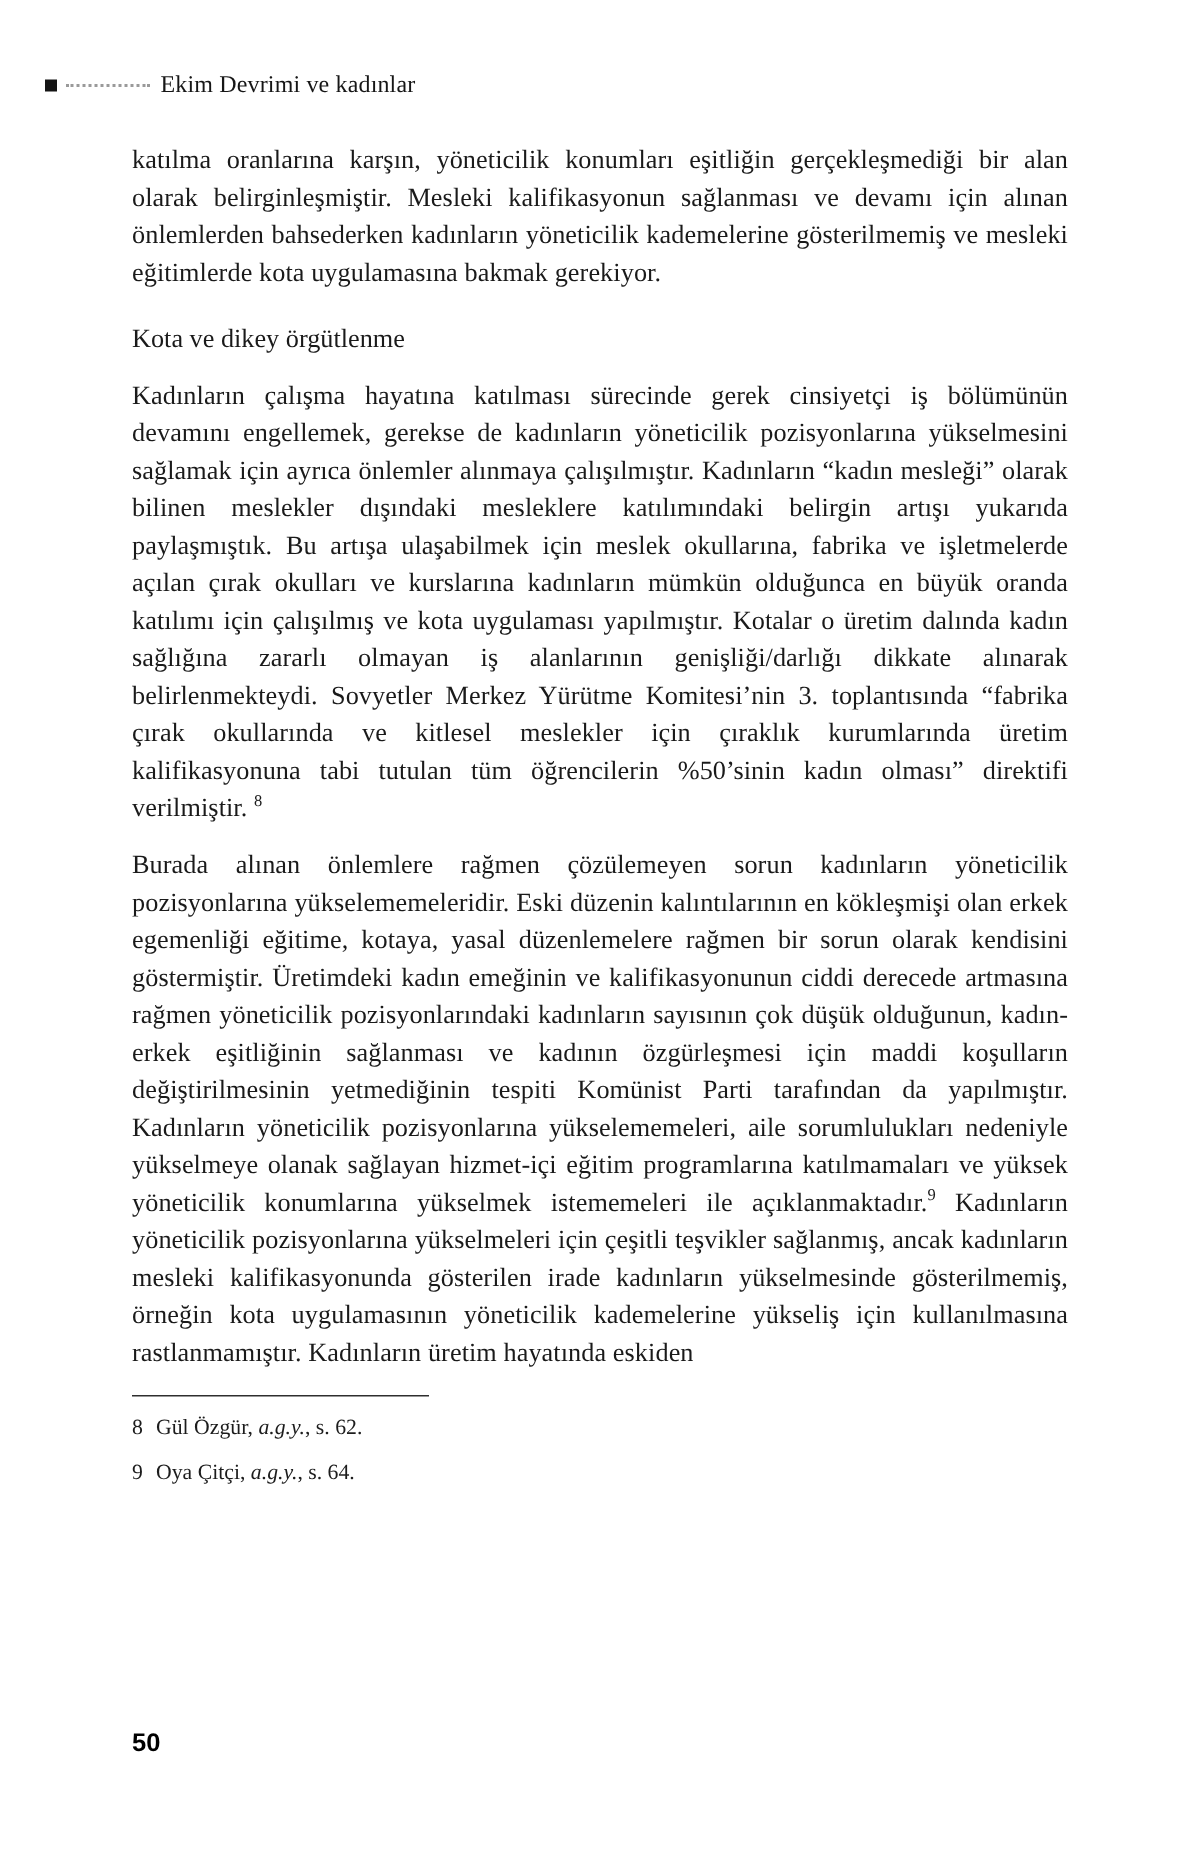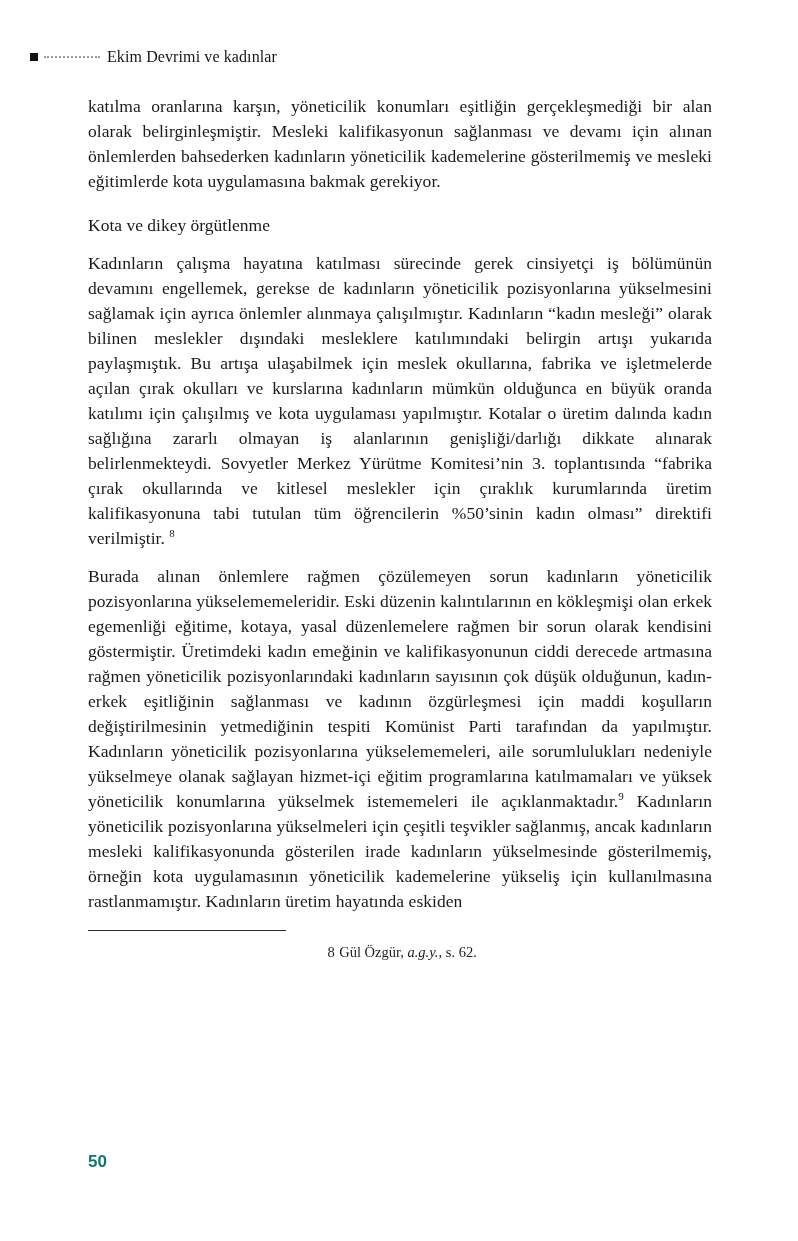--- a/index.html
+++ b/index.html
@@ -66,21 +66,20 @@
     margin: 19px 0 13px 0;
   }
   sup.fn-ref {
     font-size: 11px;
     line-height: 0;
     vertical-align: super;
   }
   
   .footnote-area {
     margin-top: 16px;
-    text-align: center;
   }
   .footnote-rule {
     width: 198px;
     height: 0;
     border-top: 1.4px solid #2e2e2e;
     margin: 0 0 12px 0;
   }
   .footnote {
     font-size: 14.5px;
     line-height: 19px;
@@ -92,21 +91,21 @@
     min-width: 16px;
   }
   
   .page-number {
     position: absolute;
     left: 88px;
     top: 1152px;
     font-family: "Liberation Sans", "DejaVu Sans", sans-serif;
     font-weight: bold;
     font-size: 17px;
-    color: #0f766e;
+    color: #000000;
   }
 </style>
 </head>
 <body>
 
 <div class="page">
 
   <header class="running-header">
     <span class="square-bullet"></span>
     <span class="dotted-leader"></span>
@@ -121,19 +120,20 @@
 
     <p class="para"><span>Kadınların çalışma hayatına katılması sürecinde gerek cinsiyetçi iş bölümünün devamını engellemek, gerekse de kadınların yöneticilik pozisyonlarına yükselmesini sağlamak için ayrıca önlemler alınmaya çalışılmıştır. Kadınların “kadın mesleği” olarak bilinen meslekler dışındaki mesleklere katılımındaki belirgin artışı yukarıda paylaşmıştık. Bu artışa ulaşabilmek için meslek okullarına, fabrika ve işletmelerde açılan çırak okulları ve kurslarına kadınların mümkün olduğunca en büyük oranda katılımı için çalışılmış ve kota uygulaması yapılmıştır. Kotalar o üretim dalında kadın sağlığına zararlı olmayan iş alanlarının genişliği/darlığı dikkate alınarak belirlenmekteydi. Sovyetler Merkez Yürütme Komitesi’nin 3. toplantısında “fabrika çırak okullarında ve kitlesel meslekler için çıraklık kurumlarında üretim kalifikasyonuna tabi tutulan tüm öğrencilerin %50’sinin kadın olması” direktifi verilmiştir. </span><sup class="fn-ref">8</sup></p>
 
     <p class="para"><span>Burada alınan önlemlere rağmen çözülemeyen sorun kadınların yöneticilik pozisyonlarına yükselememeleridir. Eski düzenin kalıntılarının en kökleşmişi olan erkek egemenliği eğitime, kotaya, yasal düzenlemelere rağmen bir sorun olarak kendisini göstermiştir. Üretimdeki kadın emeğinin ve kalifikasyonunun ciddi derecede artmasına rağmen yöneticilik pozisyonlarındaki kadınların sayısının çok düşük olduğunun, kadın-erkek eşitliğinin sağlanması ve kadının özgürleşmesi için maddi koşulların değiştirilmesinin yetmediğinin tespiti Komünist Parti tarafından da yapılmıştır. Kadınların yöneticilik pozisyonlarına yükselememeleri, aile sorumlulukları nedeniyle yükselmeye olanak sağlayan hizmet-içi eğitim programlarına katılmamaları ve yüksek yöneticilik konumlarına yükselmek istememeleri ile açıklanmaktadır.</span><sup class="fn-ref">9</sup><span> Kadınların yöneticilik pozisyonlarına yükselmeleri için çeşitli teşvikler sağlanmış, ancak kadınların mesleki kalifikasyonunda gösterilen irade kadınların yükselmesinde gösterilmemiş, örneğin kota uygulamasının yöneticilik kademelerine yükseliş için kullanılmasına rastlanmamıştır. Kadınların üretim hayatında eskiden</span></p>
 
     <section class="footnote-area">
       <div class="footnote-rule"></div>
 
       <div class="footnote"><span class="fn-num">8</span><span>Gül Özgür, </span><i>a.g.y.</i><span>, s. 62.</span></div>
 
+      <div class="footnote"><span class="fn-num">9</span><span>Oya Çitçi, </span><i>a.g.y.</i><span>, s. 64.</span></div>
     </section>
 
   </main>
 
   <div class="page-number">50</div>
 
 </div>
 
 </body></html>

